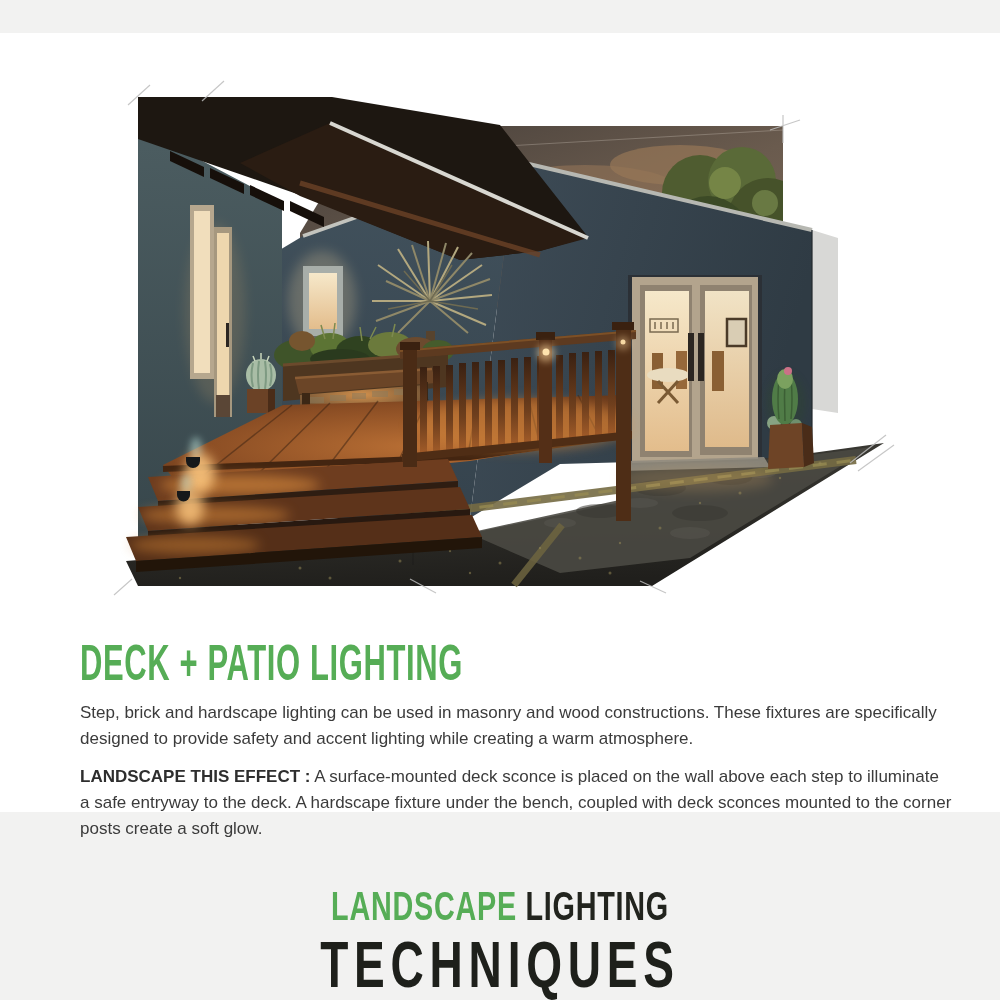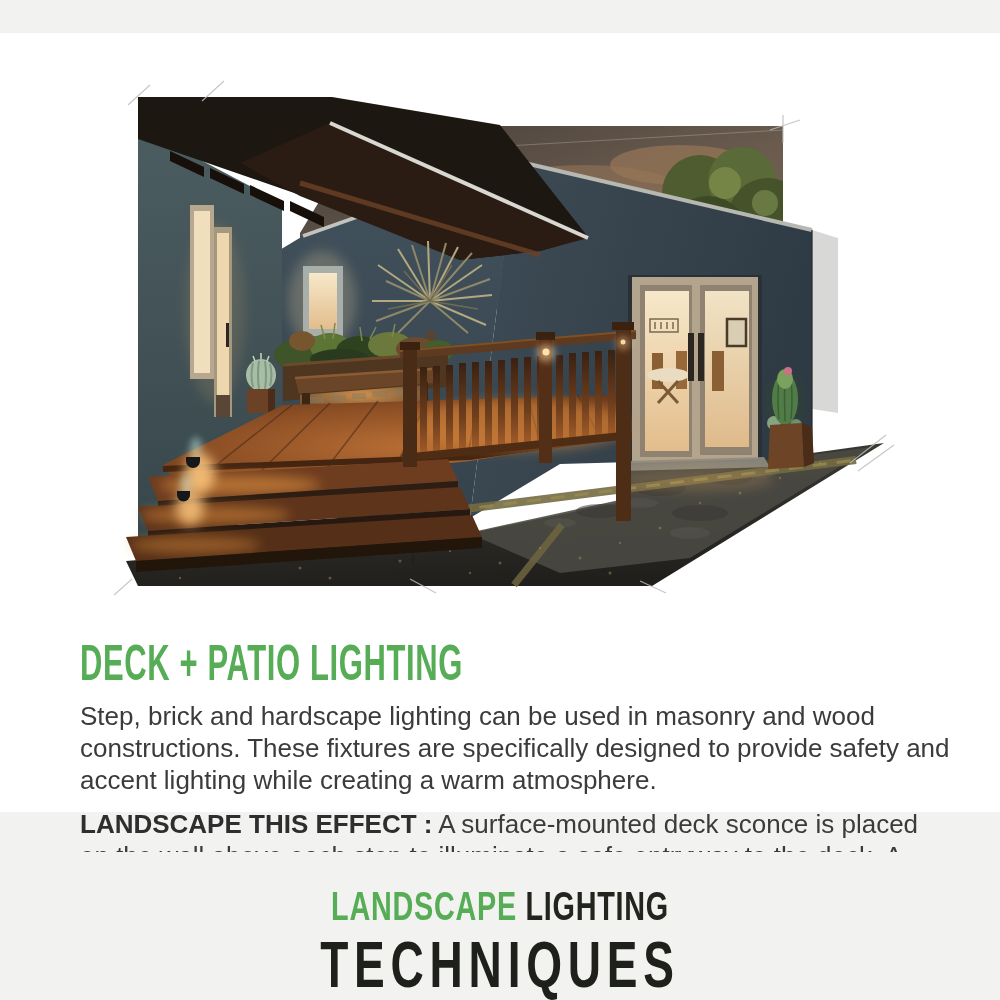--- a/index.html
+++ b/index.html
@@ -12,21 +12,21 @@
   .card{position:absolute;top:33px;left:0;width:1000px;height:779px;background:#ffffff;}
   .figure{position:absolute;top:0;left:0;width:1000px;height:1000px;pointer-events:none;}
   .copy{position:absolute;left:80px;top:605px;width:872px;}
   h1.section-title{
     margin:0;padding:0;
     font-size:50px;font-weight:bold;letter-spacing:1px;line-height:1;
     transform:scaleX(.62);transform-origin:left center;
     white-space:nowrap;
   }
   p.body{
-    margin:12px 0 0 0;font-size:26px;line-height:32px;color:#3b3b3b;
+    margin:12px 0 0 0;font-size:17px;line-height:26px;color:#3b3b3b;
   }
   p.body .lead{font-weight:bold;color:#2e2e2e;}
   .footer{
     position:absolute;top:812px;left:0;width:1000px;height:188px;
     background:#f2f2f1;text-align:center;margin-top:40px;
   }
   .brand-line1{
     margin-top:32px;font-size:40px;font-weight:bold;letter-spacing:1px;line-height:1.1;
     transform:scaleX(.72);transform-origin:center;white-space:nowrap;color:#22241e;
   }

